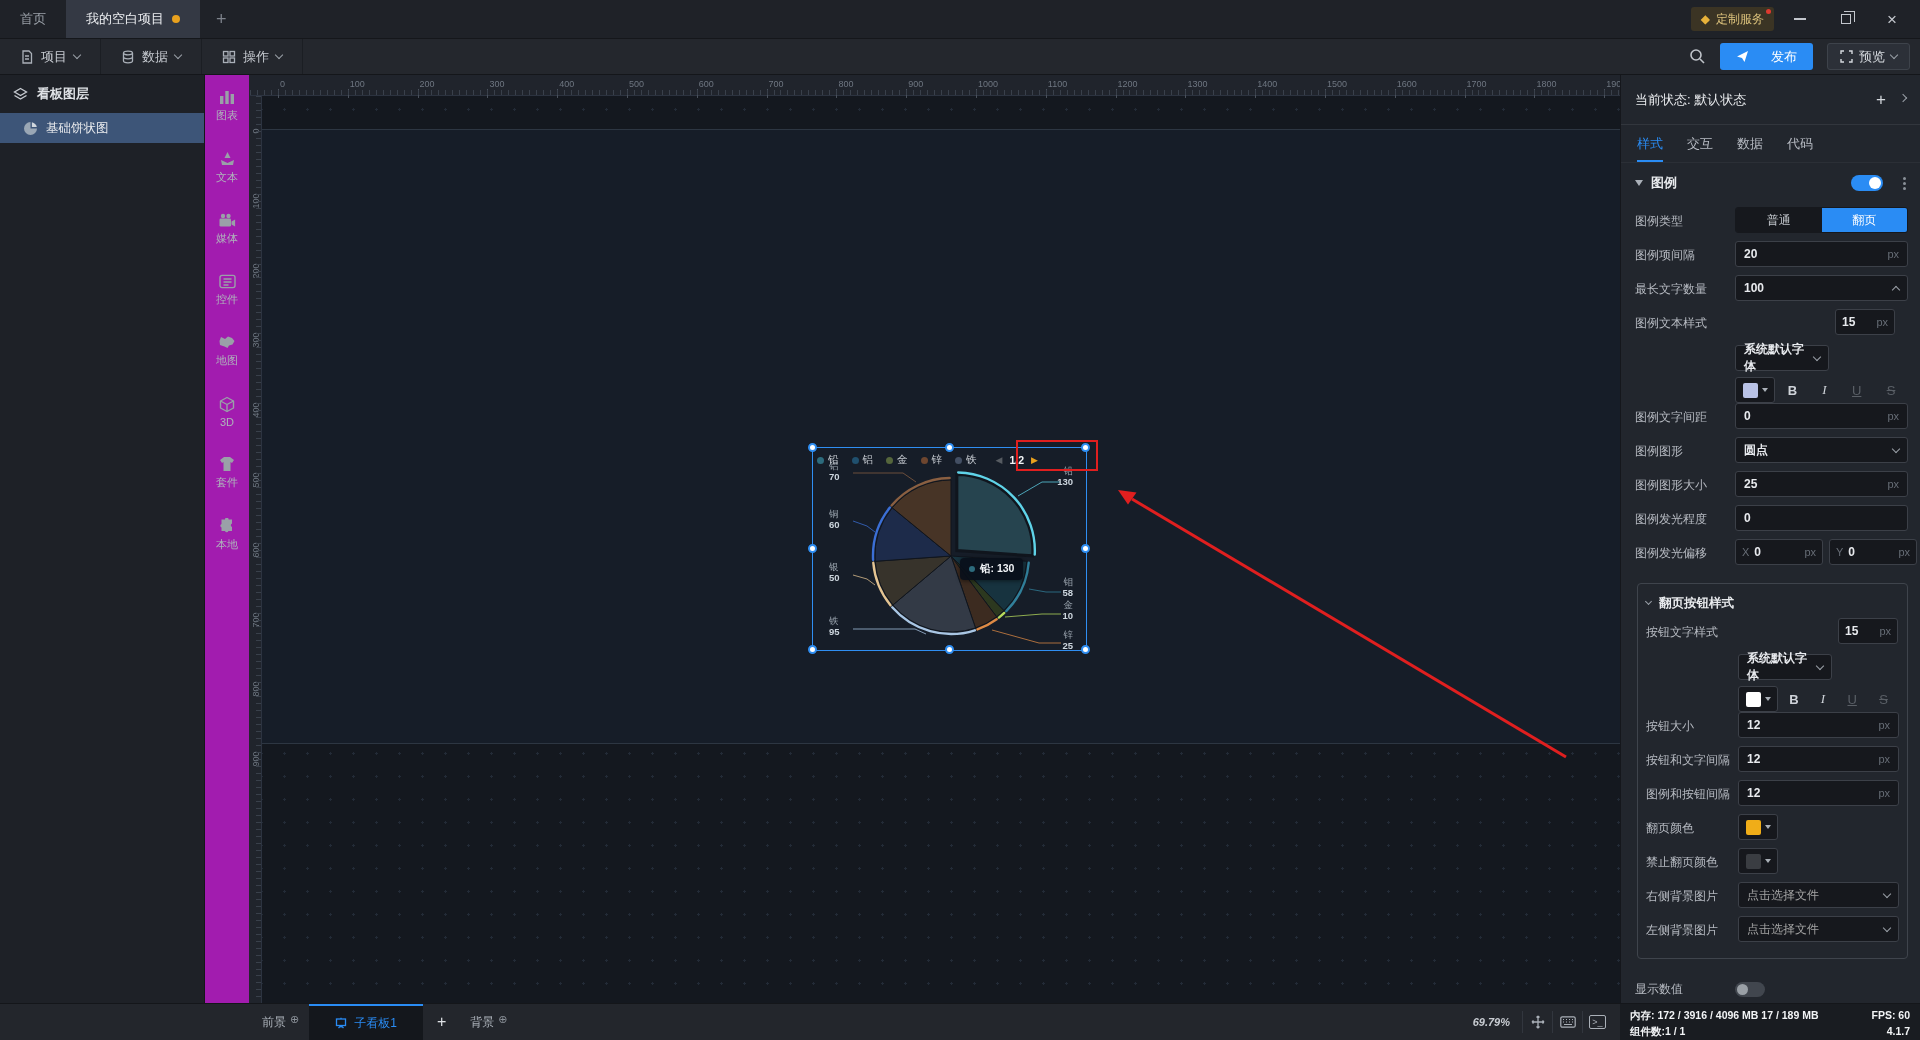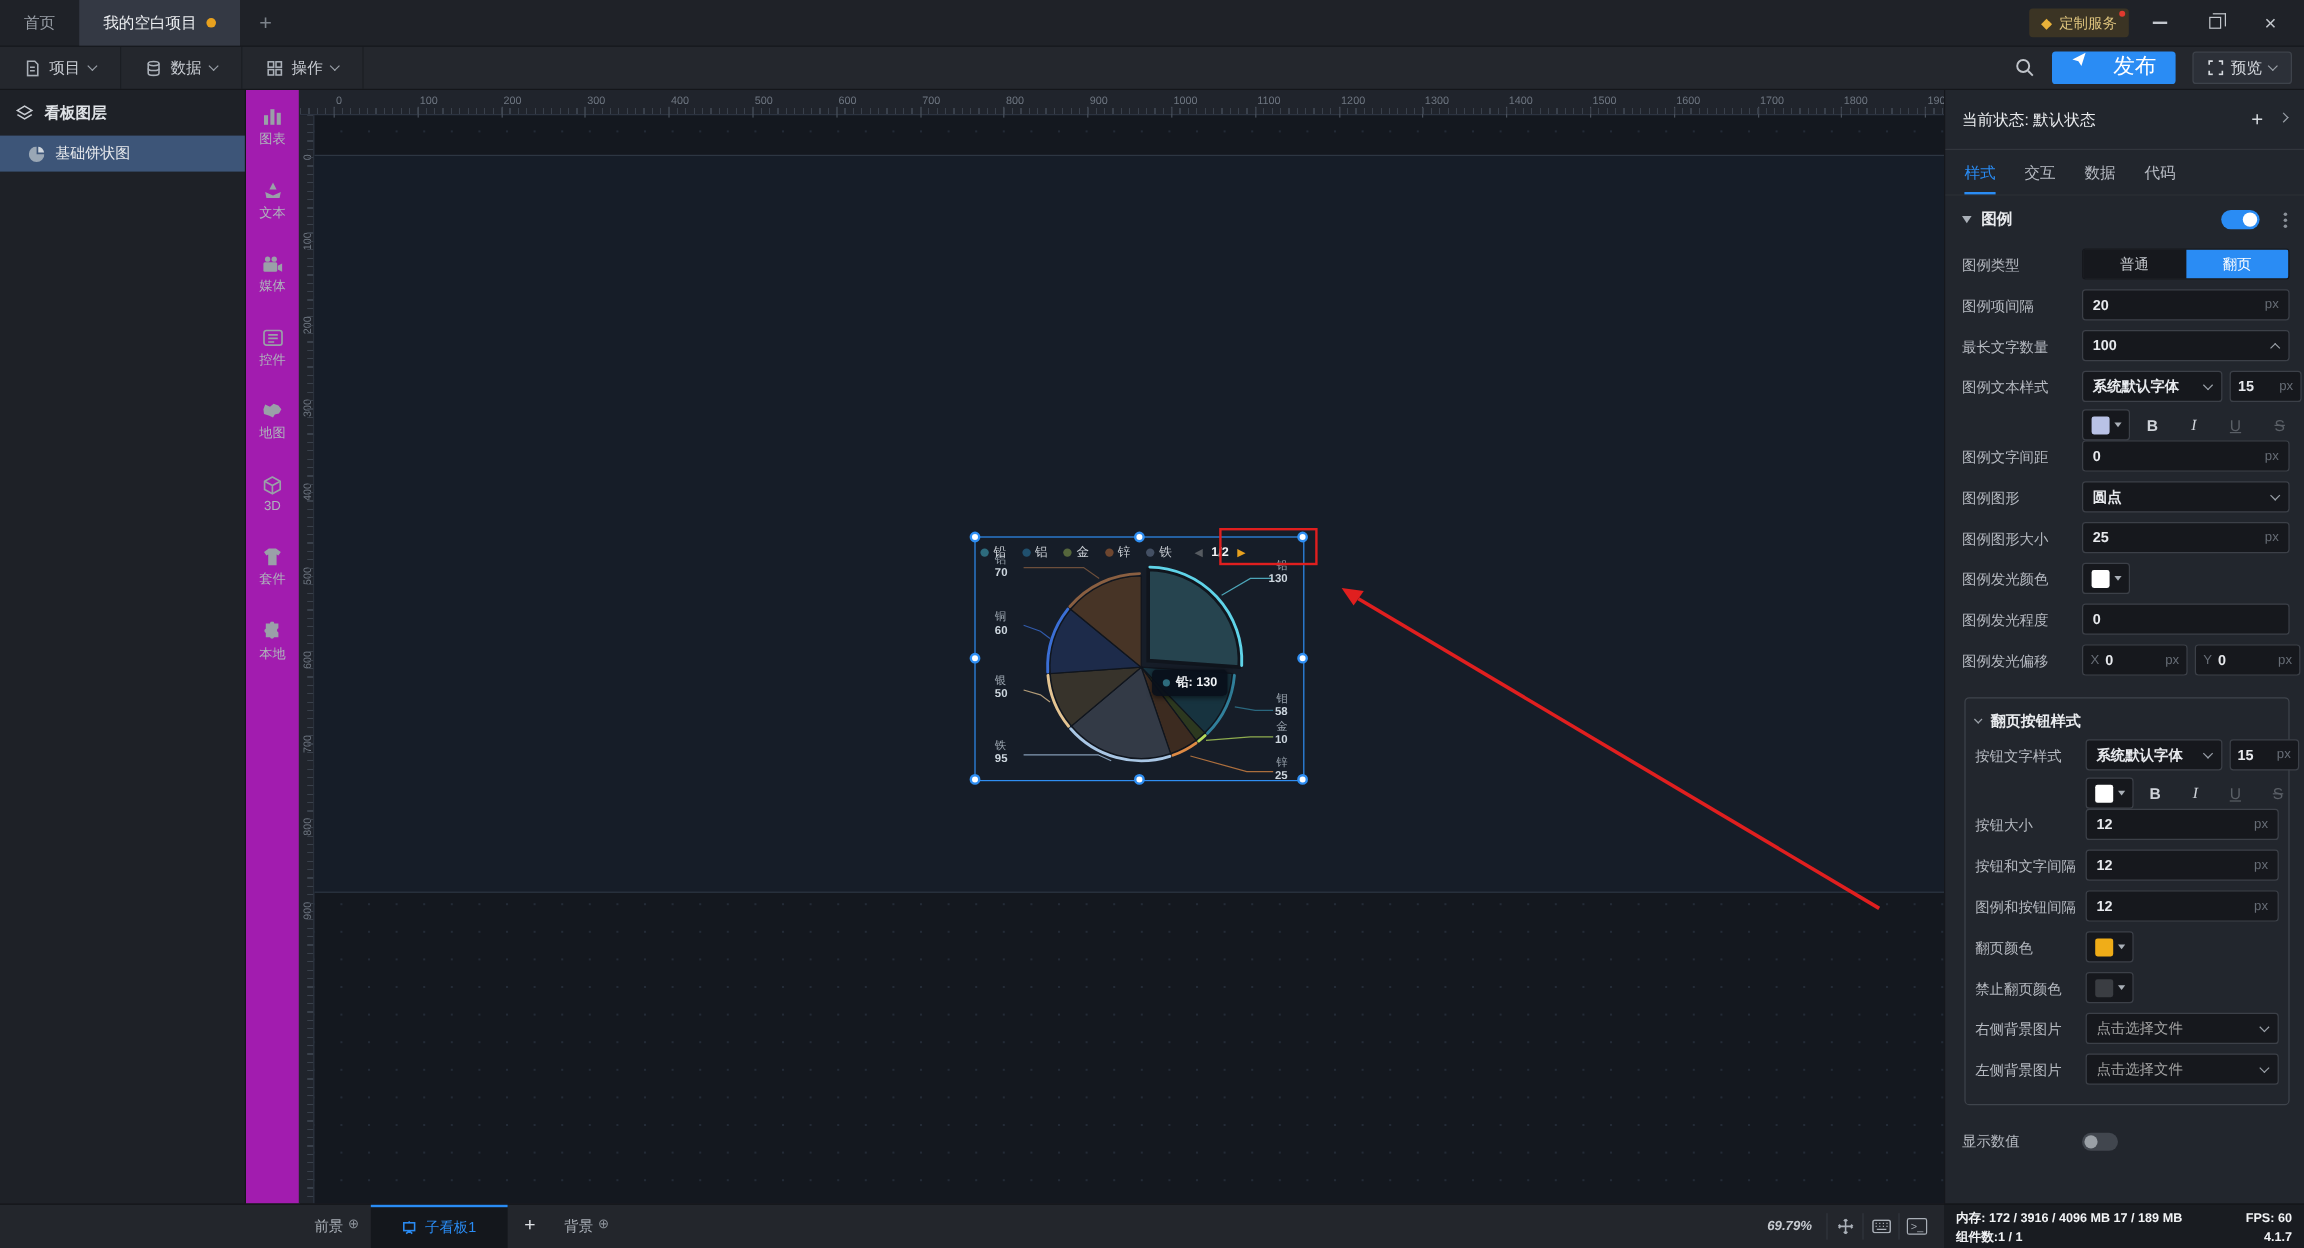--- a/index.html
+++ b/index.html
@@ -24,22 +24,22 @@
   .wbtn .max { width:10px; height:10px; border:1.5px solid #c3c7cd; position:relative; }
   .wbtn .max::before { content:""; position:absolute; left:2px; top:-4px; width:10px; height:10px; border:1.5px solid #c3c7cd; border-left:none; border-bottom:none; }
   .wbtn .cls { font-size:17px; line-height:1; }
 
   
   #menubar { position:absolute; left:0; top:39px; width:1920px; height:36px; background:#24272d;
     display:flex; align-items:center; border-bottom:1px solid #14161a; }
   .menu-item { display:flex; align-items:center; gap:7px; padding:0 20px; height:100%; color:#c8ccd2; font-size:13px; border-right:1px solid #1b1e23; }
   .menu-item svg { stroke:#aab0b8; }
   #mb-right { margin-left:auto; display:flex; align-items:center; gap:14px; padding-right:10px; }
-  #publish-btn { display:flex; gap:22px; height:27px; padding:0 16px; background:#2a8cf4; color:#fff;
-    font-size:18px; border-radius:3px; }
+  #publish-btn { display:flex; align-items:center; gap:22px; height:27px; padding:0 16px; background:#2a8cf4; color:#fff;
+    font-size:13px; border-radius:3px; }
   #preview-btn { display:flex; align-items:center; gap:6px; height:27px; padding:0 12px; background:#2c3038;
     border:1px solid #3e434b; color:#d5d9de; font-size:13px; border-radius:3px; }
   .chev { width:6px; height:6px; border-right:1.5px solid #9aa0a8; border-bottom:1.5px solid #9aa0a8; transform:rotate(45deg); margin-top:-3px; }
   .chev.up { transform:rotate(-135deg); margin-top:3px; }
 
   
   #layers { position:absolute; left:0; top:75px; width:205px; height:928px; background:#1e2127; border-right:1px solid #14161a; }
   #layers-header { display:flex; align-items:center; gap:9px; height:38px; padding:0 13px; color:#dfe2e6; font-size:13px; font-weight:bold; }
   .layer-item { display:flex; align-items:center; gap:9px; height:30px; padding:0 13px 0 24px; color:#e8eaed; font-size:12.5px; }
   .layer-item.selected { background:#3d5578; }
@@ -111,21 +111,21 @@
   .pctl { margin-left:auto; width:183px; }
   .ctl { height:26px; background:#16181d; border:1px solid #3c4048; border-radius:3px; display:flex; align-items:center; padding:0 8px; }
   .ctl .val { color:#e8eaee; font-size:12px; font-weight:bold; }
   .ctl .val.ph { color:#a3a3a3; font-weight:normal; }
   .ctl .sfx { margin-left:auto; color:#676d76; font-size:11px; }
   .ctl .chev { margin-left:auto; }
   .seg { height:26px; display:flex; border-radius:3px; overflow:hidden; border:1px solid #16181d; }
   .seg span { flex:1; display:flex; align-items:center; justify-content:center; font-size:12px; background:#16181d; color:#c2c6cc; }
   .seg span.active { background:#2a8cf4; color:#fff; }
   .fontline { display:flex; gap:6px; }
-  .fontline .fsel { width:117px; }
+  .fontline .fsel { width:94px;margin-top:36px; }
   .fontline .fsize { width:60px; padding:0 6px; }
   .styleline { display:flex; align-items:center; gap:0; margin-top:6px; }
   .colorbox { width:40px; height:26px; background:#16181d; border:1px solid #3c4048; border-radius:3px;
     display:flex; align-items:center; justify-content:center; gap:4px; flex:none; }
   .colorbox .cswatch { width:15px; height:15px; border-radius:2px; }
   .colorbox .tri-down { border-left-width:3.5px; border-right-width:3.5px; border-top-width:4.5px; }
   .bius { display:flex; flex:1; justify-content:space-around; align-items:center; }
   .bius span { font-size:13px; }
   .b-b { font-weight:bold; color:#cfd3d9; }
   .b-i { font-style:italic; font-family:"Liberation Serif",serif; color:#cfd3d9; }
@@ -565,29 +565,20 @@
         <div class="prow">
           <span class="plabel">图例图形大小</span>
           <div class="pctl">
             <div class="ctl">
               <span class="val">25</span>
               <span class="sfx">px</span>
             </div>
           </div>
         </div>
         <div class="prow">
-          <span class="plabel">图例发光颜色</span>
-          <div class="pctl">
-            <div class="colorbox">
-              <span class="cswatch" style="background: rgb(255, 255, 255);"></span>
-              <span class="tri-down"></span>
-            </div>
-          </div>
-        </div>
-        <div class="prow">
           <span class="plabel">图例发光程度</span>
           <div class="pctl">
             <div class="ctl">
               <span class="val">0</span>
             </div>
           </div>
         </div>
         <div class="prow">
           <span class="plabel">图例发光偏移</span>
           <div class="pctl">

